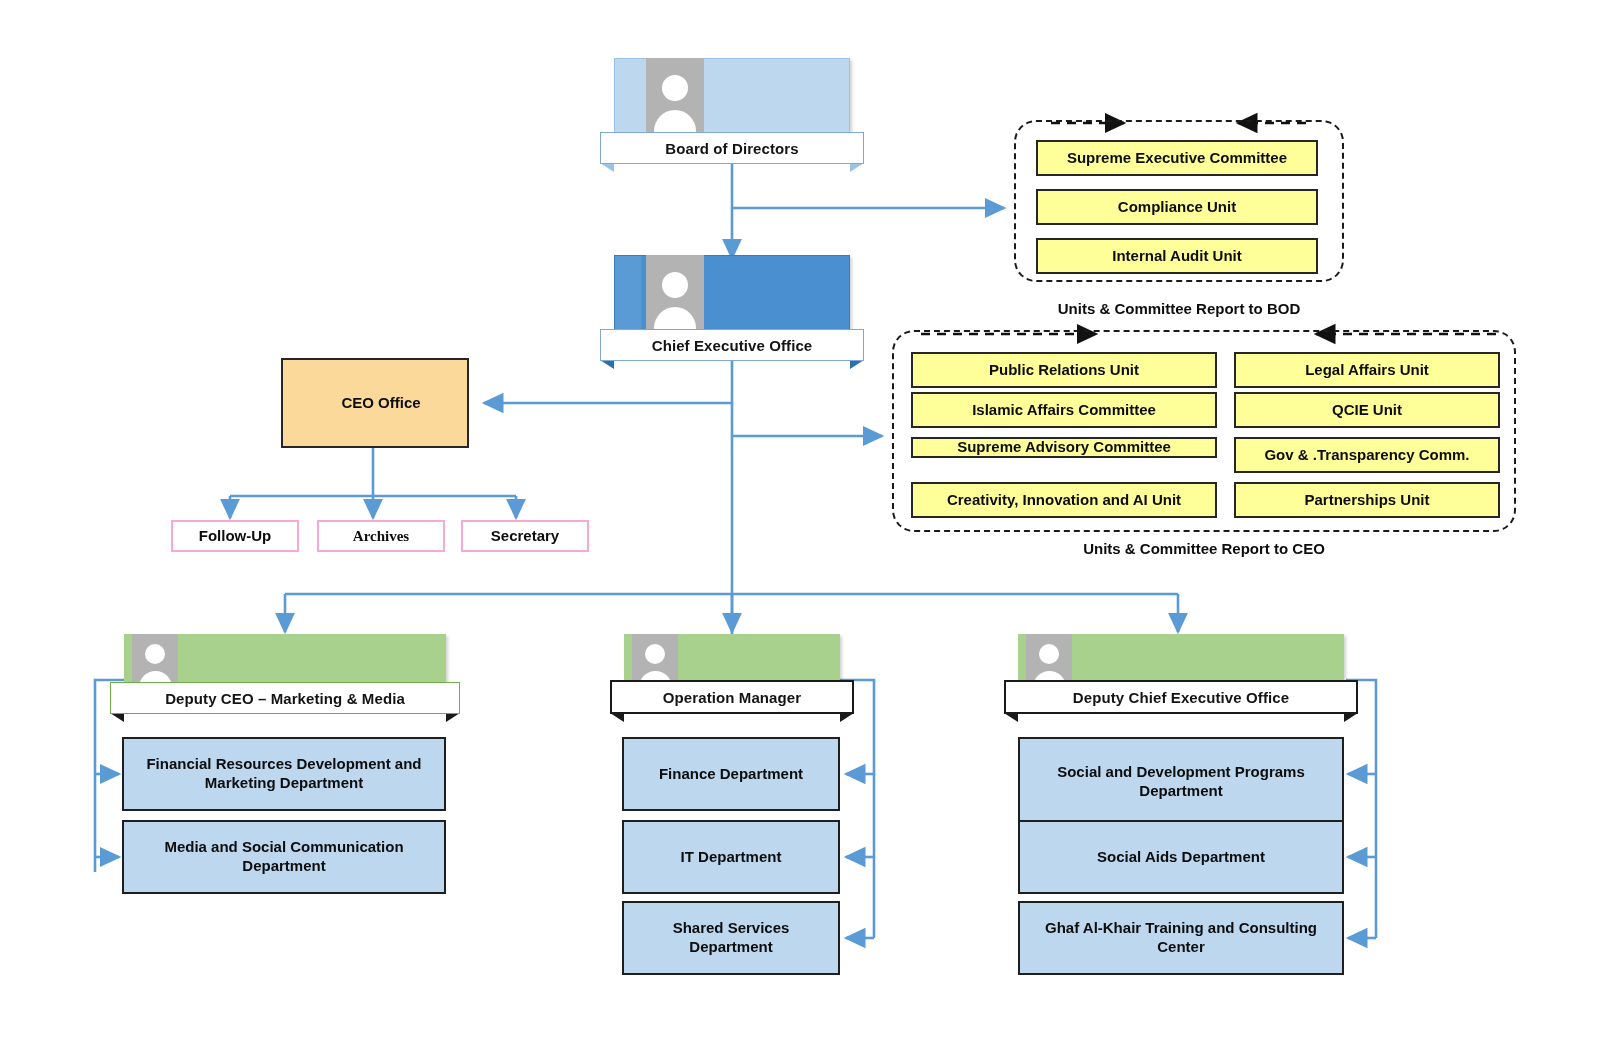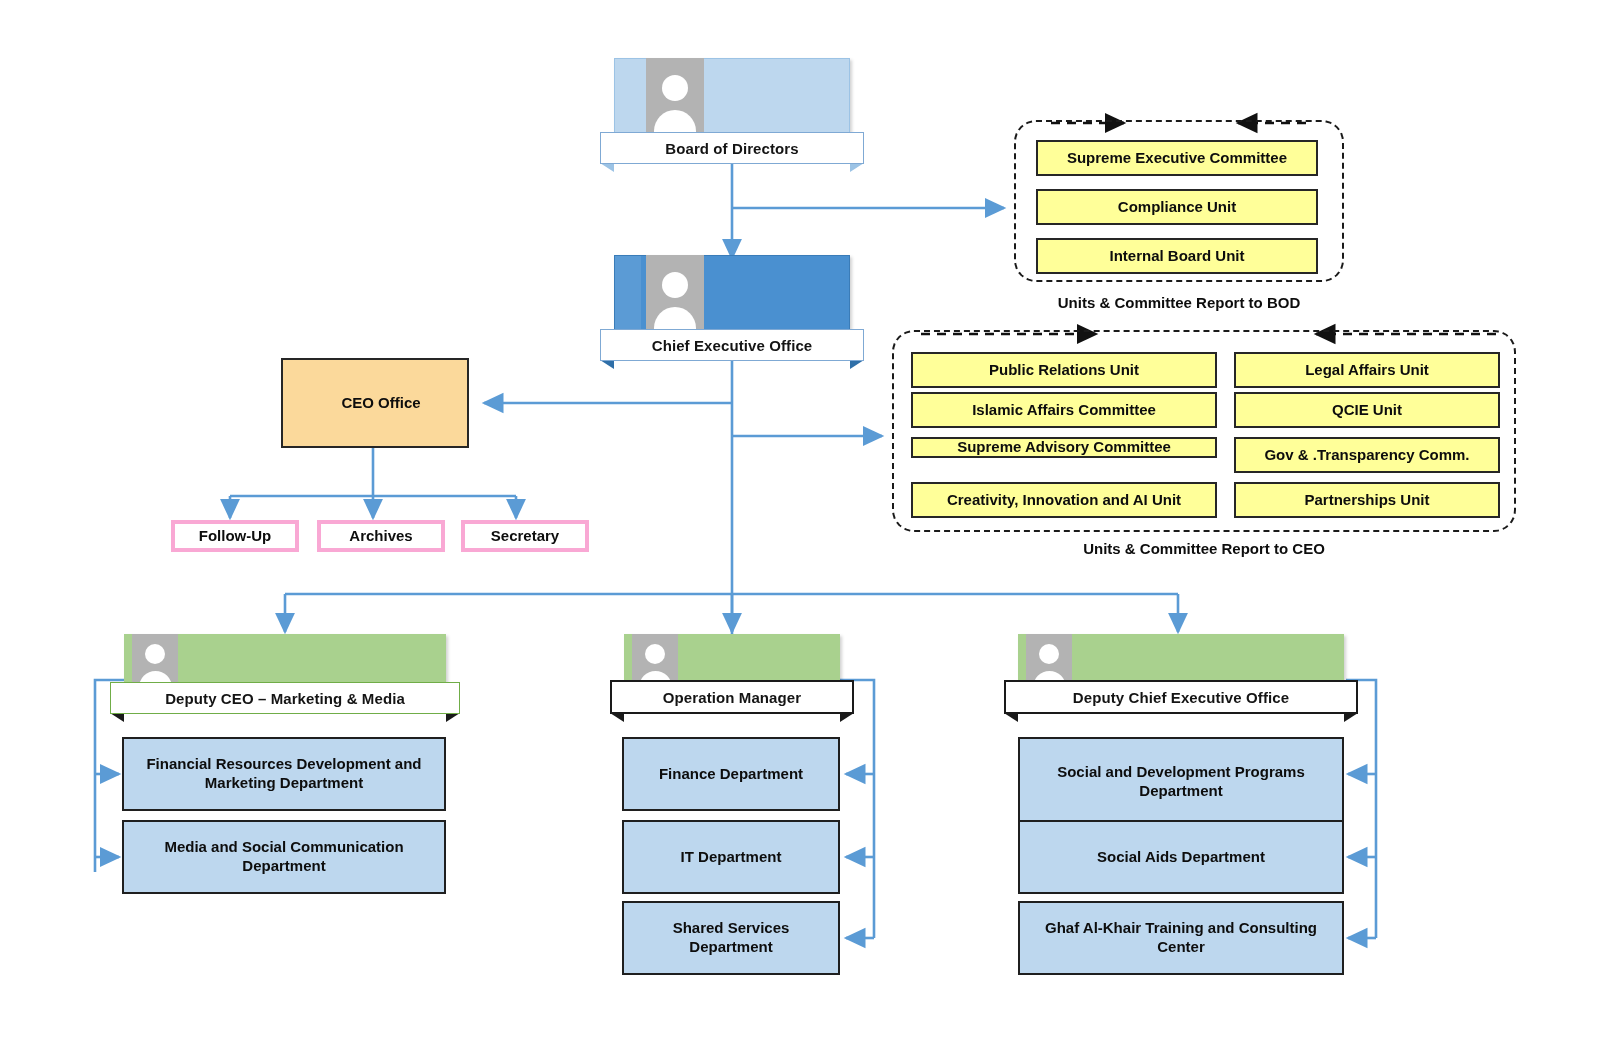--- a/index.html
+++ b/index.html
@@ -137,21 +137,21 @@
     font-size: 15px;
   }
   .box.orange {
     background: #fbd99b;
     border: 2px solid #262626;
     font-size: 15px;
     padding-left: 12px;
   }
   .box.white {
     background: #ffffff;
-    border: 4px solid #f9a8d4;
+    border: 2px solid #f9a8d4;
     font-size: 15px;
   }
   .box.skyblue {
     background: #bdd7ee;
     border: 2px solid #1f1f1f;
     font-size: 15px;
     padding: 0 8px;
   }
 
   
@@ -269,42 +269,42 @@
           <path d="M14,0 L0,0 L0,9 z" fill="#2f6fa8"></path>
         </svg>
     </div>
     <div class="name-banner thin-blue">Chief Executive Office</div>
   </div>
 
   <div class="dashed-group" style="left:998px; top:120px; width:330px; height:162px;"></div>
 
   <div class="box yellow" style="left:1020px; top:140px; width:282px; height:36px;">Supreme Executive Committee</div>
   <div class="box yellow" style="left:1020px; top:189px; width:282px; height:36px;">Compliance Unit</div>
-  <div class="box yellow" style="left:1020px; top:238px; width:282px; height:36px;">Internal Board Unit</div>
-
-  <div class="group-caption" style="left:998px; top:294px; width:330px;">Units &amp; Committee Report to BOD</div>
+  <div class="box yellow" style="left:1020px; top:238px; width:282px; height:36px;">Internal Audit Unit</div>
+
+  <div class="group-caption" style="left:998px; top:300px; width:330px;">Units &amp; Committee Report to BOD</div>
 
   <div class="dashed-group" style="left:876px; top:330px; width:624px; height:202px;"></div>
 
   <div class="box yellow" style="left:895px; top:352px; width:306px; height:36px;">Public Relations Unit</div>
   <div class="box yellow" style="left:895px; top:392px; width:306px; height:36px;">Islamic Affairs Committee</div>
   <div class="box yellow" style="left:895px; top:437px; width:306px; height:21px;">Supreme Advisory Committee</div>
   <div class="box yellow" style="left:895px; top:482px; width:306px; height:36px;">Creativity, Innovation and AI Unit</div>
 
   <div class="box yellow" style="left:1218px; top:352px; width:266px; height:36px;">Legal Affairs Unit</div>
   <div class="box yellow" style="left:1218px; top:392px; width:266px; height:36px;">QCIE Unit</div>
   <div class="box yellow" style="left:1218px; top:437px; width:266px; height:36px;">Gov &amp; .Transparency Comm.</div>
   <div class="box yellow" style="left:1218px; top:482px; width:266px; height:36px;">Partnerships Unit</div>
 
   <div class="group-caption" style="left:876px; top:540px; width:624px;">Units &amp; Committee Report to CEO</div>
 
   <div class="box orange" style="left:265px; top:358px; width:188px; height:90px;">CEO Office</div>
 
   <div class="box white" style="left:155px; top:520px; width:128px; height:32px;">Follow-Up</div>
-  <div class="box white" style="left:301px; top:520px; width:128px; height:32px;">Archives</div>
+  <div class="box white" style="left:301px; top:520px; width:128px; height:32px;font-family:Liberation Serif, serif;">Archives</div>
   <div class="box white" style="left:445px; top:520px; width:128px; height:32px;">Secretary</div>
 
   <div class="person-node" style="left:108px; top:634px; width:322px; height:74px;">
     <div class="person-body green"></div>
     <div class="avatar-box" style="left:8px; width:46px;">
       <div class="avatar-head" style="width:20px;height:20px;margin-left:-10px;top:14%;"></div>
       <div class="avatar-shoulders" style="width:33px;height:34px;margin-left:-16.5px;top:50%;border-radius:17px 17px 0 0;"></div>
     </div>
     <div class="banner-fold-l">
       <svg width="14" height="9">

